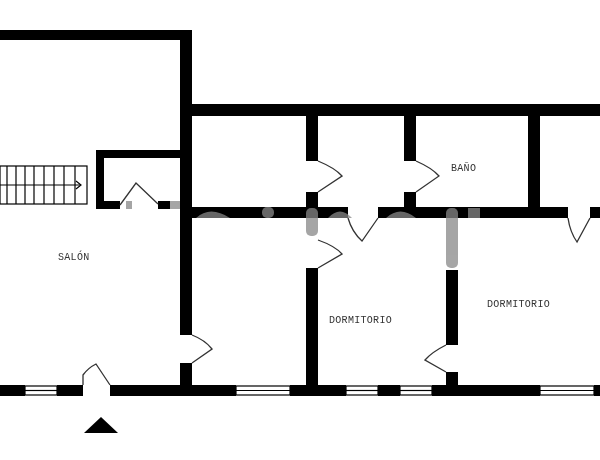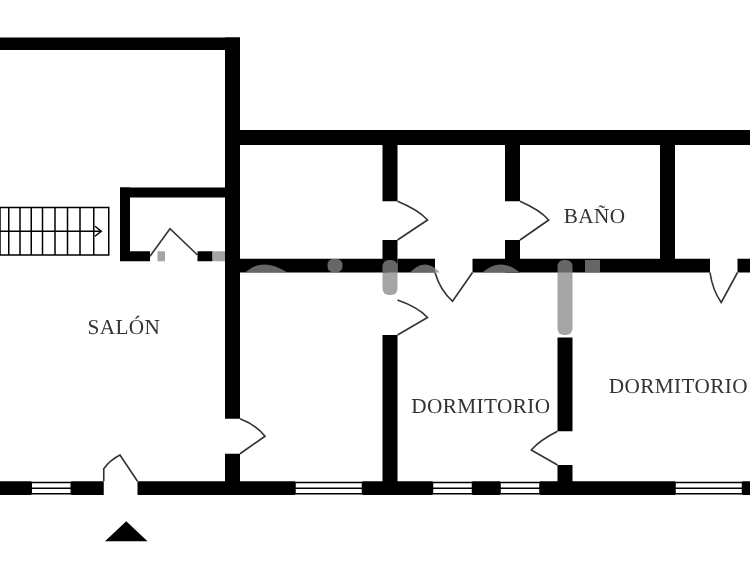--- a/index.html
+++ b/index.html
@@ -1,18 +1,18 @@
 <!DOCTYPE html>
 <html><head>
   <meta charset="utf-8">
   <style>
     html, body { margin: 0; padding: 0; background: #ffffff; }
     body { width: 600px; height: 460px; overflow: hidden; position: relative; font-family: "Liberation Sans", sans-serif; }
     #plan { position: absolute; left: 0; top: 0; width: 600px; height: 460px; }
-    .room-label { position: absolute; font-family: Liberation Serif, serif; font-size: 17px; color: #333333; letter-spacing: 0.3px; white-space: nowrap; }
+    .room-label { position: absolute; font-family: Liberation Mono, monospace; font-size: 10px; color: #333333; letter-spacing: 0.3px; white-space: nowrap; }
   </style>
 </head>
 <body>
 
 <svg id="plan" viewBox="0 0 600 460" xmlns="http://www.w3.org/2000/svg">
 
   <g fill="#000">
 
     <rect x="0" y="30" width="192" height="10"></rect>
 
@@ -97,16 +97,16 @@
     <rect x="306" y="208" width="12" height="28" rx="5"></rect>
     <path d="M328 218 Q340 205 352 218 Z"></path>
     <path d="M386 218 Q400 205 416 218 Z"></path>
     <rect x="446" y="208" width="12" height="60" rx="5"></rect>
     <rect x="468" y="208" width="12" height="10"></rect>
   </g>
 
   <polygon points="84,433 101,417 118,433" fill="#000"></polygon>
 </svg>
 
-<div class="room-label" style="left:70px;top:252px;">SALÓN</div>
+<div class="room-label" style="left:58px;top:252px;">SALÓN</div>
 <div class="room-label" style="left:451px;top:163px;">BAÑO</div>
 <div class="room-label" style="left:329px;top:315px;">DORMITORIO</div>
 <div class="room-label" style="left:487px;top:299px;">DORMITORIO</div>
 
 </body></html>

